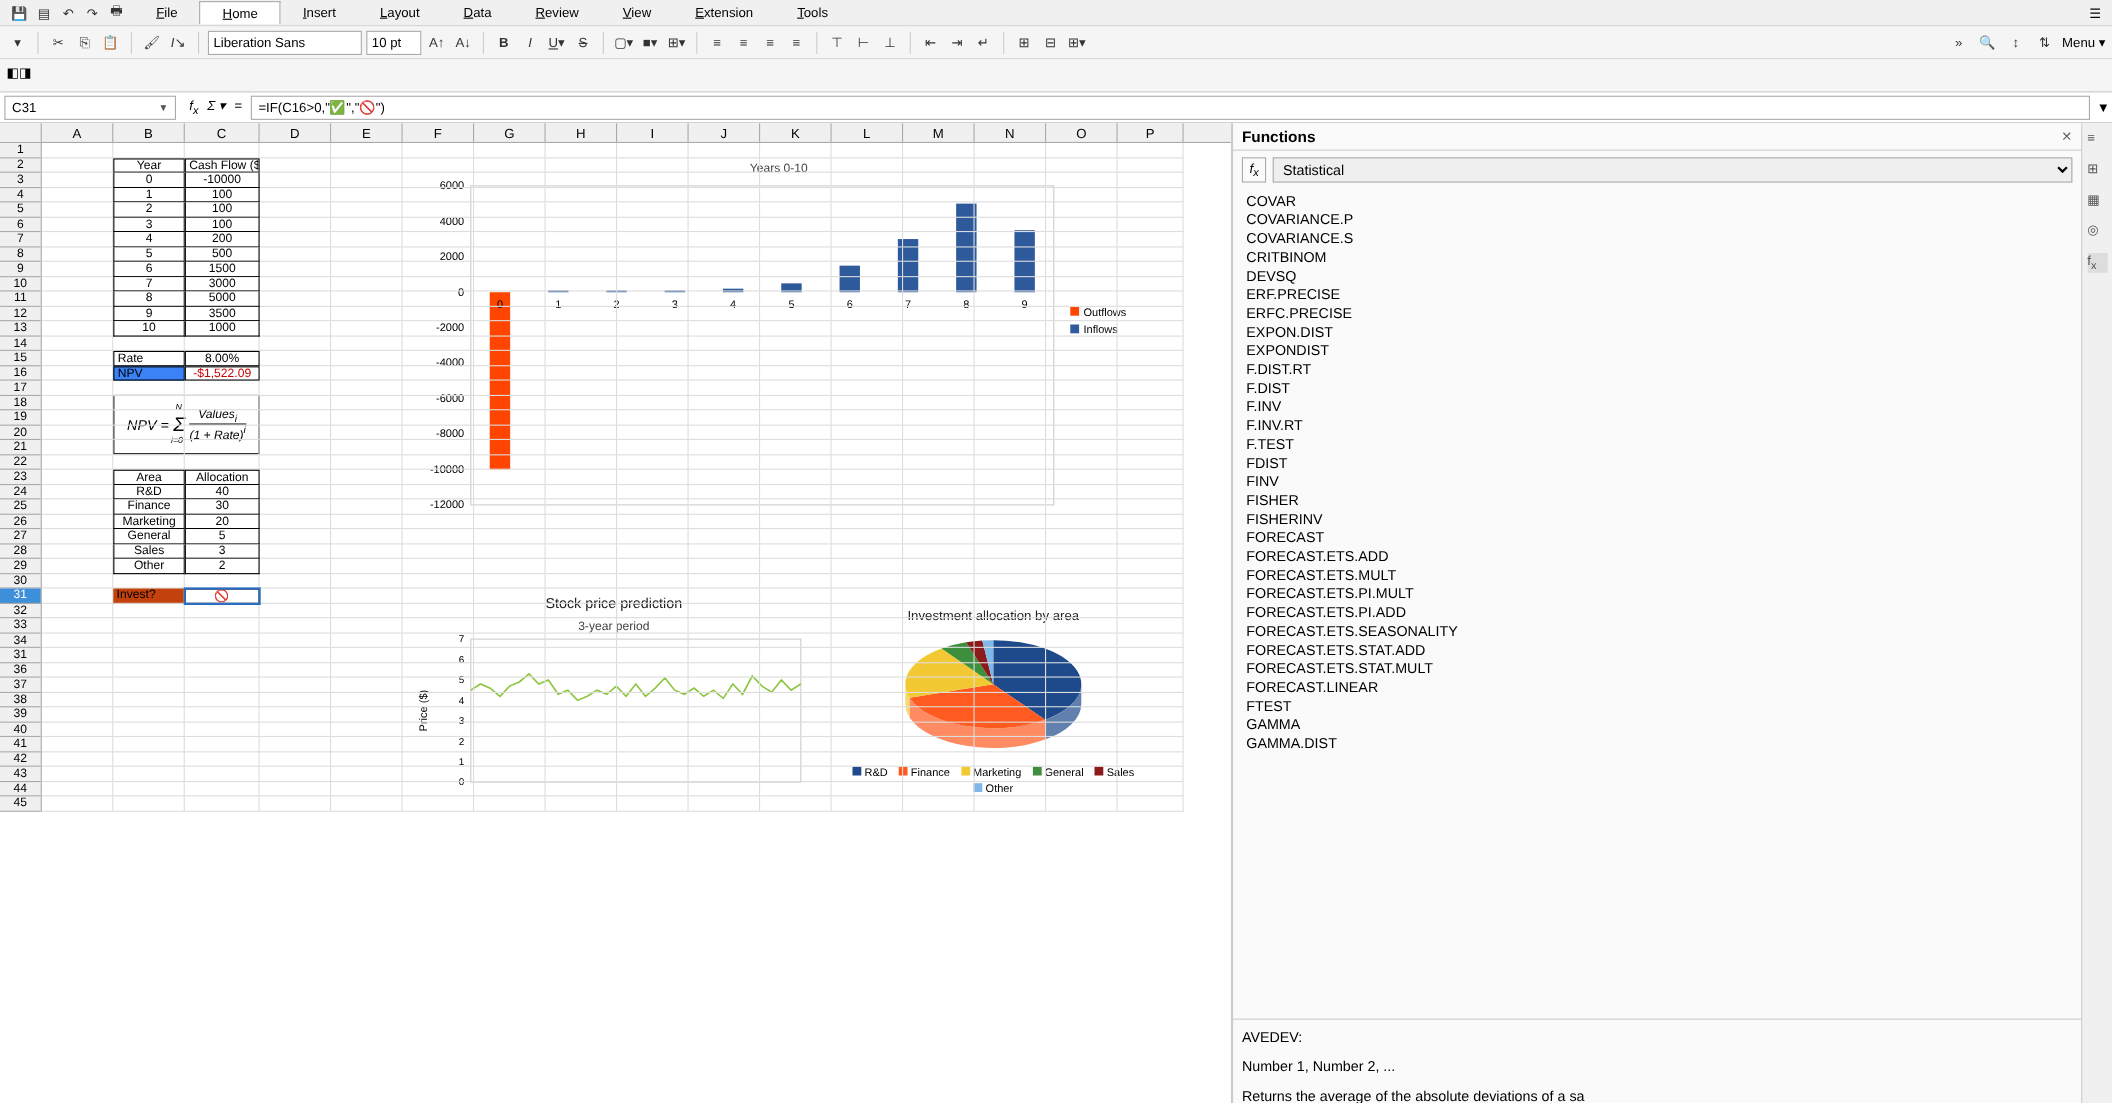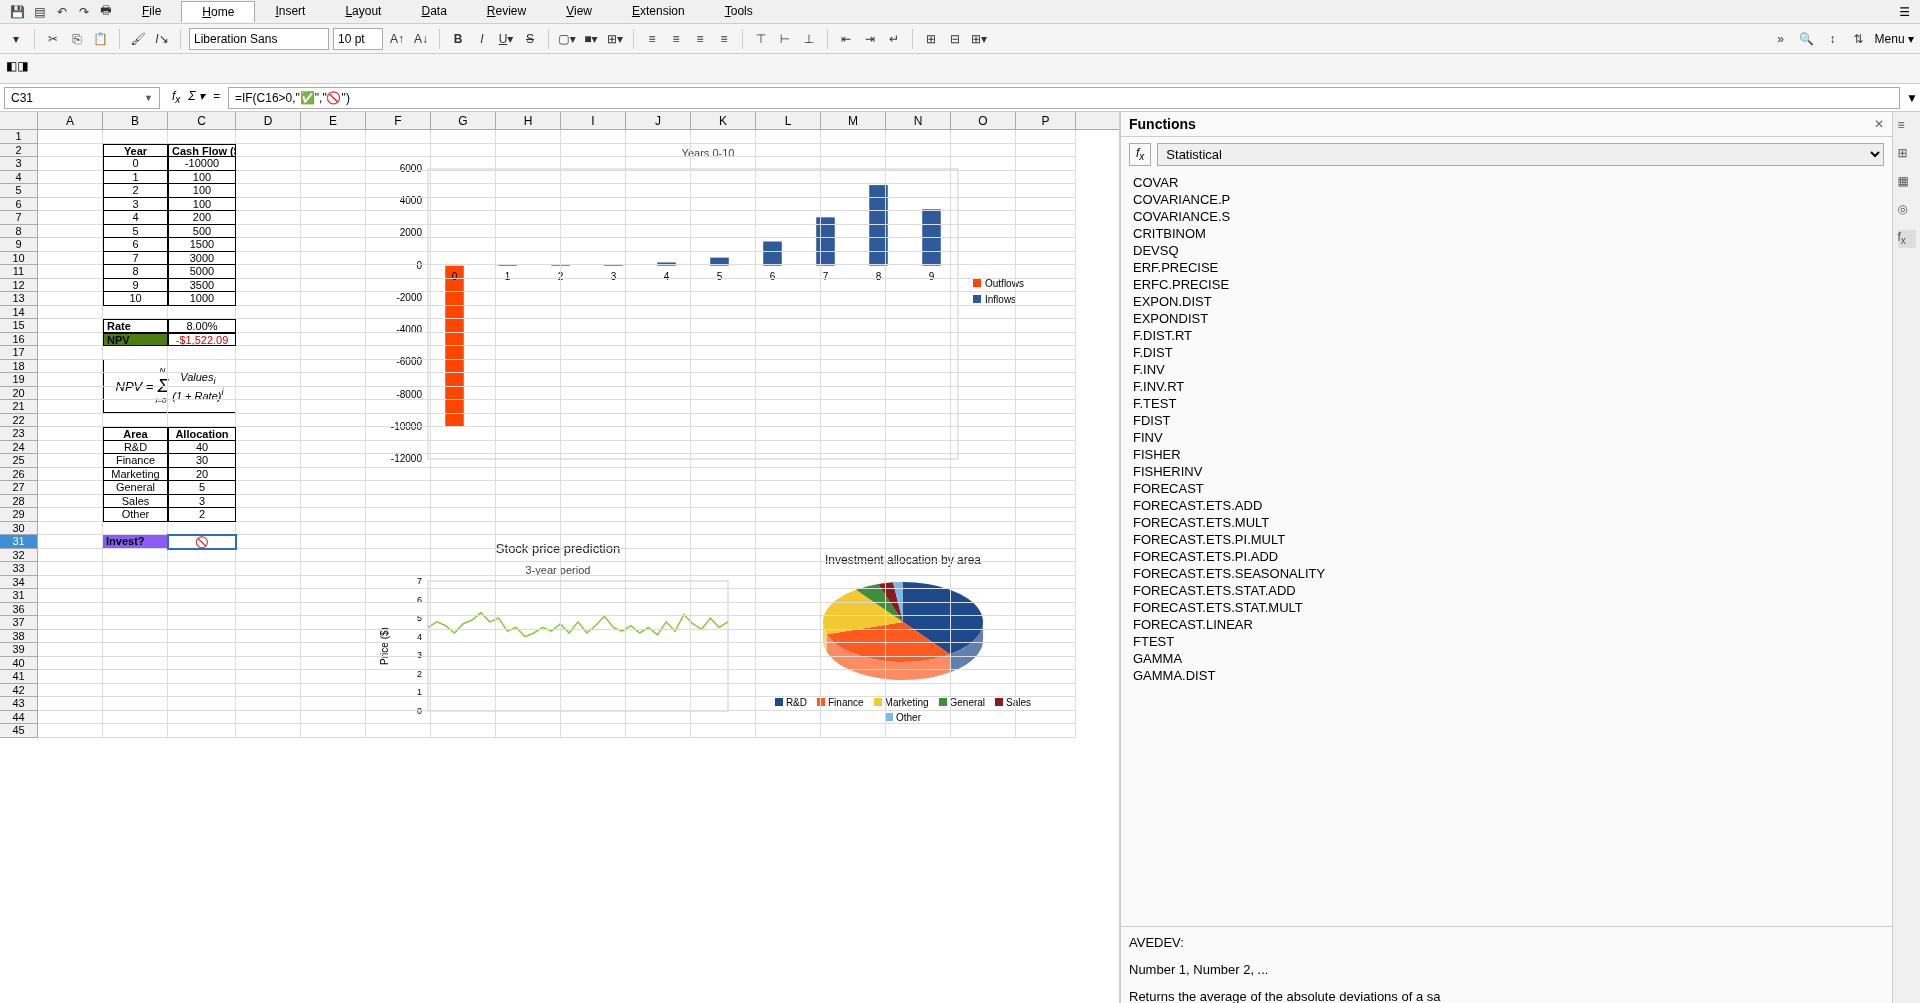--- a/index.html
+++ b/index.html
@@ -36,21 +36,21 @@
 .col-headers { display: flex; height: 18px; background: #f0f0f0; border-bottom: 1px solid #aaa; position: sticky; top: 0; }
 .corner { width: 38px; border-right: 1px solid #aaa; background: #f0f0f0; }
 .col-h { border-right: 1px solid #aaa; text-align: center; font-size: 12px; line-height: 18px; }
 .grid-body { display: flex; }
 .row-headers { width: 38px; background: #f0f0f0; border-right: 1px solid #aaa; }
 .row-h { height: 13.5px; border-bottom: 1px solid #aaa; text-align: center; font-size: 11px; line-height: 13.5px; }
 .row-h.sel { background: #3d8fd9; color: #fff; }
 .cells { position: relative; flex: 1; }
 .cell { position: absolute; border-right: 1px solid #ddd; border-bottom: 1px solid #ddd; font-size: 11px; line-height: 13.5px; padding: 0 3px; overflow: hidden; white-space: nowrap; }
 .cell.b-all { border: 1px solid #000; }
-.cell.bold { font-weight: bold; }
+.cell.bold { font-weight: normal; }
 .cell.center { text-align: center; }
 .cell.red { color: #c00; }
 .cell.sel { outline: 2px solid #2a6dc2; outline-offset: -1px; background: #fff; z-index: 10; }
 .npv-formula { position: absolute; border: 1px solid #000; font-family: "Times New Roman", serif; font-style: italic; display: flex; align-items: center; justify-content: center; gap: 4px; font-size: 13px; }
 
 .chart { position: absolute; background: #fff; }
 .chart-title { text-align: center; font-size: 13px; color: #222; }
 .chart-subtitle { text-align: center; font-size: 11px; color: #444; margin-top: 4px; }
 
 .functions-panel { flex: 1; border-left: 1px solid #ccc; display: flex; flex-direction: column; background: #fafafa; }
@@ -1078,37 +1078,37 @@
           <div class="cell center" style="border-left: 1px solid rgb(0, 0, 0); border-right: 1px solid rgb(0, 0, 0); border-bottom: 1px solid rgb(0, 0, 0); left: 65px; top: 121.5px; width: 65px; height: 13.5px; background: rgb(255, 255, 255);">7</div>
           <div class="cell center" style="border-left: 1px solid rgb(0, 0, 0); border-right: 1px solid rgb(0, 0, 0); border-bottom: 1px solid rgb(0, 0, 0); left: 130px; top: 121.5px; width: 68px; height: 13.5px; background: rgb(255, 255, 255);">3000</div>
           <div class="cell center" style="border-left: 1px solid rgb(0, 0, 0); border-right: 1px solid rgb(0, 0, 0); border-bottom: 1px solid rgb(0, 0, 0); left: 65px; top: 135px; width: 65px; height: 13.5px; background: rgb(255, 255, 255);">8</div>
           <div class="cell center" style="border-left: 1px solid rgb(0, 0, 0); border-right: 1px solid rgb(0, 0, 0); border-bottom: 1px solid rgb(0, 0, 0); left: 130px; top: 135px; width: 68px; height: 13.5px; background: rgb(255, 255, 255);">5000</div>
           <div class="cell center" style="border-left: 1px solid rgb(0, 0, 0); border-right: 1px solid rgb(0, 0, 0); border-bottom: 1px solid rgb(0, 0, 0); left: 65px; top: 148.5px; width: 65px; height: 13.5px; background: rgb(255, 255, 255);">9</div>
           <div class="cell center" style="border-left: 1px solid rgb(0, 0, 0); border-right: 1px solid rgb(0, 0, 0); border-bottom: 1px solid rgb(0, 0, 0); left: 130px; top: 148.5px; width: 68px; height: 13.5px; background: rgb(255, 255, 255);">3500</div>
           <div class="cell center" style="border-left: 1px solid rgb(0, 0, 0); border-right: 1px solid rgb(0, 0, 0); border-bottom: 1px solid rgb(0, 0, 0); left: 65px; top: 162px; width: 65px; height: 13.5px; background: rgb(255, 255, 255);">10</div>
           <div class="cell center" style="border-left: 1px solid rgb(0, 0, 0); border-right: 1px solid rgb(0, 0, 0); border-bottom: 1px solid rgb(0, 0, 0); left: 130px; top: 162px; width: 68px; height: 13.5px; background: rgb(255, 255, 255);">1000</div>
           <div class="cell bold b-all" style="left: 65px; top: 189px; width: 65px; height: 13.5px; background: rgb(255, 255, 255);">Rate</div>
           <div class="cell center b-all" style="left: 130px; top: 189px; width: 68px; height: 13.5px; background: rgb(255, 255, 255);">8.00%</div>
-          <div class="cell bold b-all" style="left: 65px; top: 202.5px; width: 65px; height: 13.5px; background: #4d7c0f;">NPV</div>
+          <div class="cell bold b-all" style="left: 65px; top: 202.5px; width: 65px; height: 13.5px; background: #3b82f6;">NPV</div>
           <div class="cell center red b-all" style="left: 130px; top: 202.5px; width: 68px; height: 13.5px; background: rgb(255, 255, 255);">-$1,522.09</div>
           <div class="cell bold center b-all" style="left: 65px; top: 297px; width: 65px; height: 13.5px; background: rgb(255, 255, 255);">Area</div>
           <div class="cell bold center b-all" style="left: 130px; top: 297px; width: 68px; height: 13.5px; background: rgb(255, 255, 255);">Allocation</div>
           <div class="cell center" style="border-left: 1px solid rgb(0, 0, 0); border-right: 1px solid rgb(0, 0, 0); border-bottom: 1px solid rgb(0, 0, 0); left: 65px; top: 310.5px; width: 65px; height: 13.5px; background: rgb(255, 255, 255);">R&amp;D</div>
           <div class="cell center" style="border-left: 1px solid rgb(0, 0, 0); border-right: 1px solid rgb(0, 0, 0); border-bottom: 1px solid rgb(0, 0, 0); left: 130px; top: 310.5px; width: 68px; height: 13.5px; background: rgb(255, 255, 255);">40</div>
           <div class="cell center" style="border-left: 1px solid rgb(0, 0, 0); border-right: 1px solid rgb(0, 0, 0); border-bottom: 1px solid rgb(0, 0, 0); left: 65px; top: 324px; width: 65px; height: 13.5px; background: rgb(255, 255, 255);">Finance</div>
           <div class="cell center" style="border-left: 1px solid rgb(0, 0, 0); border-right: 1px solid rgb(0, 0, 0); border-bottom: 1px solid rgb(0, 0, 0); left: 130px; top: 324px; width: 68px; height: 13.5px; background: rgb(255, 255, 255);">30</div>
           <div class="cell center" style="border-left: 1px solid rgb(0, 0, 0); border-right: 1px solid rgb(0, 0, 0); border-bottom: 1px solid rgb(0, 0, 0); left: 65px; top: 337.5px; width: 65px; height: 13.5px; background: rgb(255, 255, 255);">Marketing</div>
           <div class="cell center" style="border-left: 1px solid rgb(0, 0, 0); border-right: 1px solid rgb(0, 0, 0); border-bottom: 1px solid rgb(0, 0, 0); left: 130px; top: 337.5px; width: 68px; height: 13.5px; background: rgb(255, 255, 255);">20</div>
           <div class="cell center" style="border-left: 1px solid rgb(0, 0, 0); border-right: 1px solid rgb(0, 0, 0); border-bottom: 1px solid rgb(0, 0, 0); left: 65px; top: 351px; width: 65px; height: 13.5px; background: rgb(255, 255, 255);">General</div>
           <div class="cell center" style="border-left: 1px solid rgb(0, 0, 0); border-right: 1px solid rgb(0, 0, 0); border-bottom: 1px solid rgb(0, 0, 0); left: 130px; top: 351px; width: 68px; height: 13.5px; background: rgb(255, 255, 255);">5</div>
           <div class="cell center" style="border-left: 1px solid rgb(0, 0, 0); border-right: 1px solid rgb(0, 0, 0); border-bottom: 1px solid rgb(0, 0, 0); left: 65px; top: 364.5px; width: 65px; height: 13.5px; background: rgb(255, 255, 255);">Sales</div>
           <div class="cell center" style="border-left: 1px solid rgb(0, 0, 0); border-right: 1px solid rgb(0, 0, 0); border-bottom: 1px solid rgb(0, 0, 0); left: 130px; top: 364.5px; width: 68px; height: 13.5px; background: rgb(255, 255, 255);">3</div>
           <div class="cell center" style="border-left: 1px solid rgb(0, 0, 0); border-right: 1px solid rgb(0, 0, 0); border-bottom: 1px solid rgb(0, 0, 0); left: 65px; top: 378px; width: 65px; height: 13.5px; background: rgb(255, 255, 255);">Other</div>
           <div class="cell center" style="border-left: 1px solid rgb(0, 0, 0); border-right: 1px solid rgb(0, 0, 0); border-bottom: 1px solid rgb(0, 0, 0); left: 130px; top: 378px; width: 68px; height: 13.5px; background: rgb(255, 255, 255);">2</div>
-          <div class="cell bold" style="left: 65px; top: 405px; width: 65px; height: 13.5px; background: #8b5cf6;">Invest?</div>
+          <div class="cell bold" style="left: 65px; top: 405px; width: 65px; height: 13.5px; background: #c2410c;">Invest?</div>
           <div class="cell center sel b-all" style="left: 130px; top: 405px; width: 68px; height: 13.5px; background: rgb(255, 255, 255);">🚫</div>
         </div>
     </div>
   </div>
 
   <div class="functions-panel">
     <div class="fp-header">
       <span class="title">Functions</span>
       <span class="close">✕</span>
     </div>

